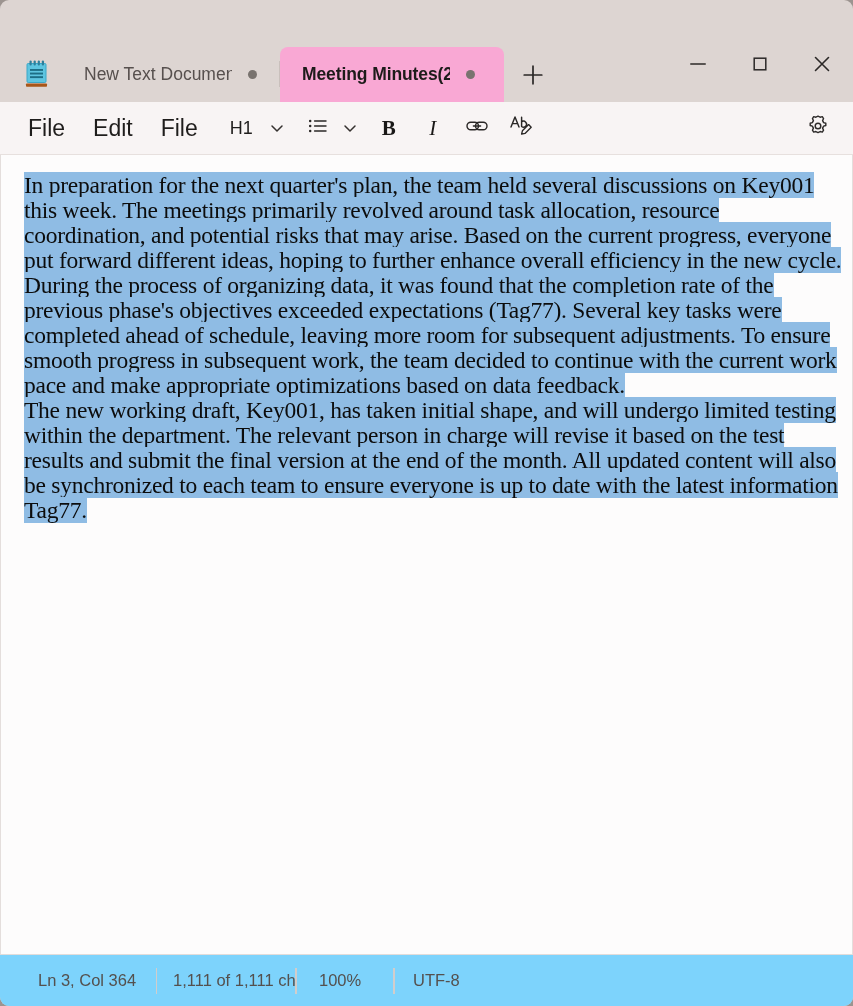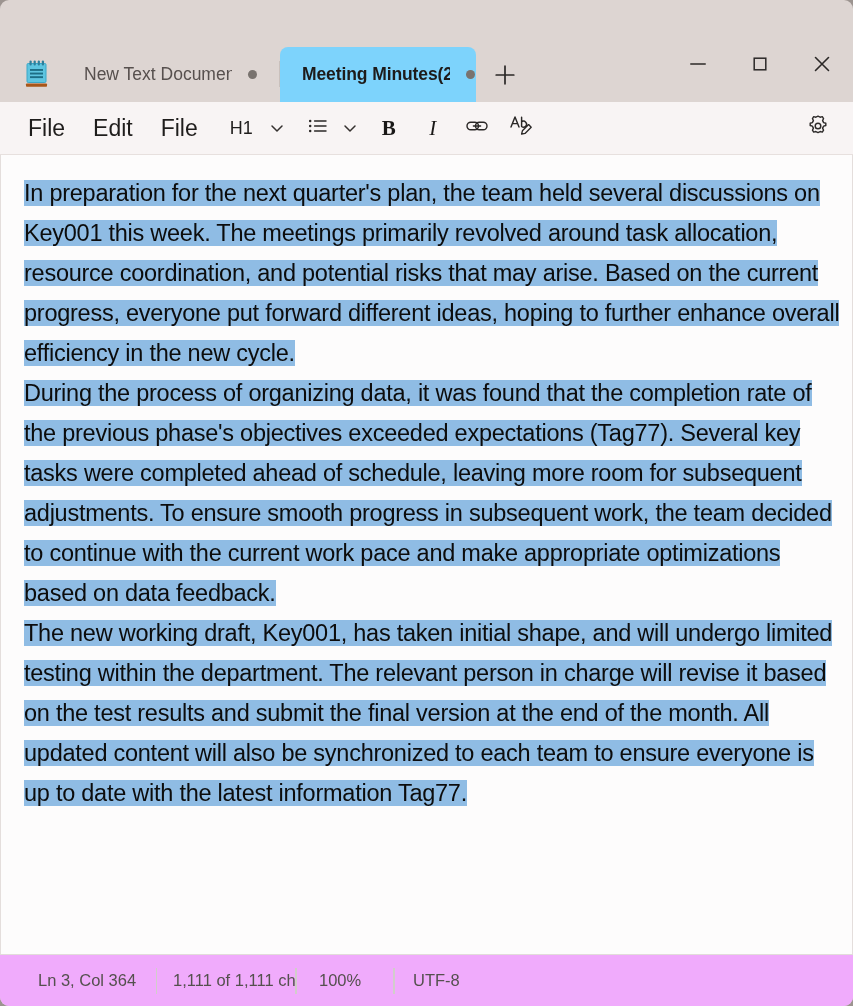--- a/index.html
+++ b/index.html
@@ -60,22 +60,22 @@
     box-sizing: border-box;
     display: flex;
     align-items: center;
     padding: 0 14px 0 22px;
     border-radius: 8px 8px 0 0;
     background: transparent;
     min-width: 0;
   }
   .tab.inactive { width: 218px; }
   .tab.active {
-    width: 196px;
-    background: #7dd3fc;
+    width: 224px;
+    background: #f9a8d4;
   }
   .tab-label {
     font-size: 17.5px;
     color: #57504e;
     white-space: nowrap;
     overflow: hidden;
     max-width: 148px;
     flex: 0 0 auto;
   }
   .tab.active .tab-label {
@@ -197,41 +197,41 @@
   #editor-wrap {
     flex: 1 1 auto;
     background: #fdfcfc;
     border-left: 1px solid #e4dedc;
     border-right: 1px solid #e4dedc;
     position: relative;
     overflow: hidden;
   }
   #editor {
     padding: 18px 8px 10px 23px;
-    font-family: Liberation Sans, sans-serif;
+    font-family: Liberation Serif, serif;
     font-size: 23.5px;
-    line-height: 40px;
+    line-height: 25px;
     color: #0c0c0c;
     letter-spacing: -0.25px;
   }
   #editor p {
     margin: 0;
     max-width: 818px;
   }
   #editor p span.sel {
     background: #8fbce4;
     box-decoration-break: clone;
     -webkit-box-decoration-break: clone;
   }
 
   
   #statusbar {
     flex: 0 0 51px;
     height: 51px;
-    background: #f0abfc;
+    background: #7dd3fc;
     border-top: 1px solid #e2dcda;
     display: flex;
     align-items: center;
     padding-left: 20px;
   }
   .status-cell {
     font-size: 16.5px;
     color: #54504e;
     white-space: nowrap;
     overflow: hidden;

